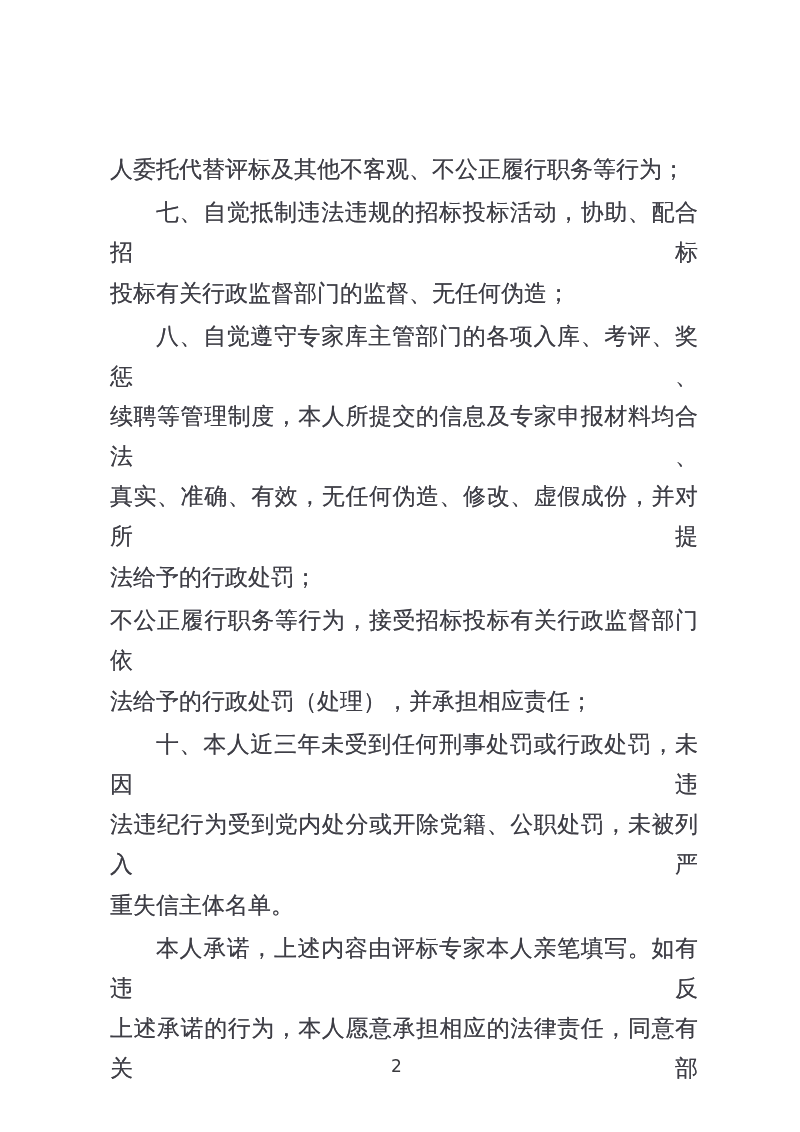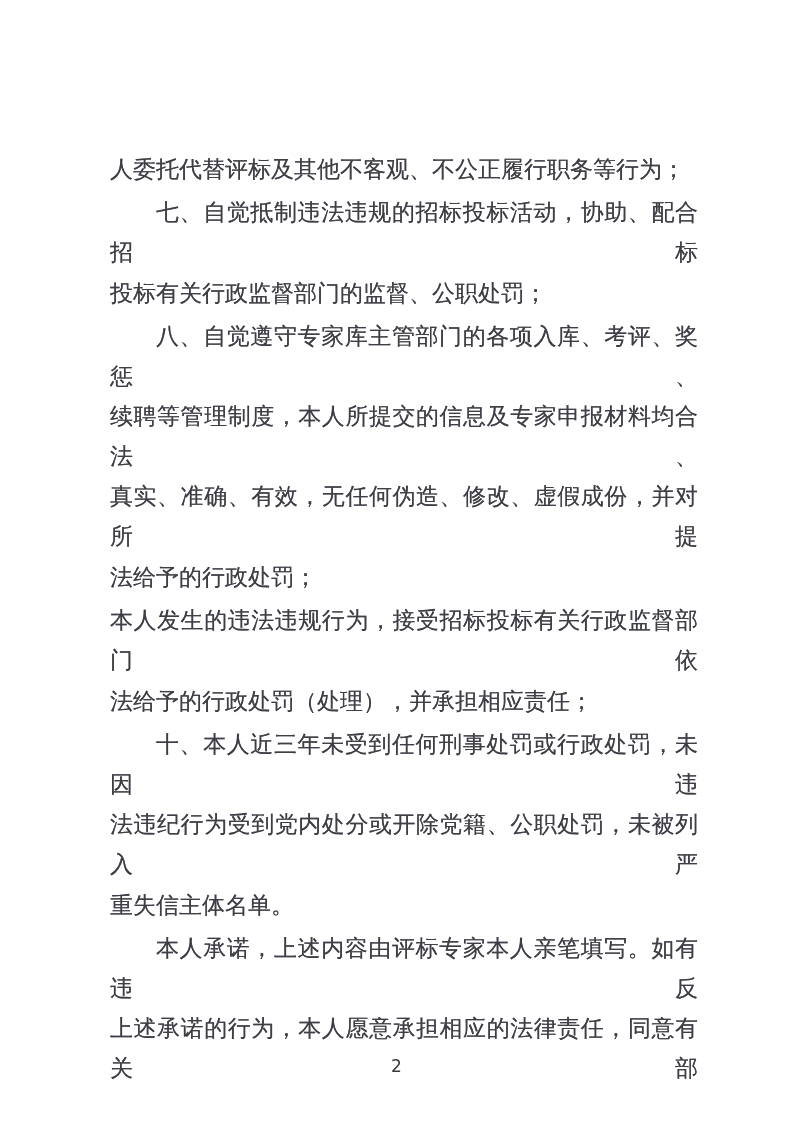--- a/index.html
+++ b/index.html
@@ -59,32 +59,32 @@
 <div class="page">
 
   <div class="textblock">
 
     <div class="para">
       <div class="line">人委托代替评标及其他不客观、不公正履行职务等行为；</div>
     </div>
 
     <div class="para">
       <div class="line fill indent">七、自觉抵制违法违规的招标投标活动，协助、配合招标</div>
-      <div class="line">投标有关行政监督部门的监督、公职处罚；</div>
+      <div class="line">投标有关行政监督部门的监督、无任何伪造；</div>
     </div>
 
     <div class="para">
       <div class="line fill indent">八、自觉遵守专家库主管部门的各项入库、考评、奖惩、</div>
       <div class="line fill">续聘等管理制度，本人所提交的信息及专家申报材料均合法、</div>
       <div class="line fill">真实、准确、有效，无任何伪造、修改、虚假成份，并对所提</div>
       <div class="line">法给予的行政处罚；</div>
     </div>
 
     <div class="para">
-      <div class="line fill">本人发生的违法违规行为，接受招标投标有关行政监督部门依</div>
+      <div class="line fill">不公正履行职务等行为，接受招标投标有关行政监督部门依</div>
       <div class="line">法给予的行政处罚（处理），并承担相应责任；</div>
     </div>
 
     <div class="para">
       <div class="line fill indent">十、本人近三年未受到任何刑事处罚或行政处罚，未因违</div>
       <div class="line fill">法违纪行为受到党内处分或开除党籍、公职处罚，未被列入严</div>
       <div class="line">重失信主体名单。</div>
     </div>
 
     <div class="para">

